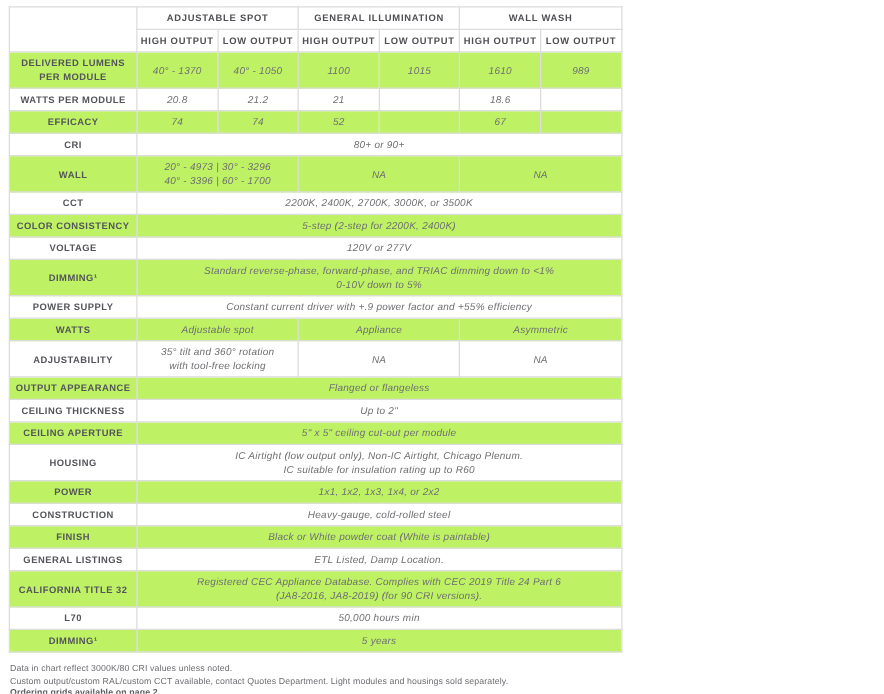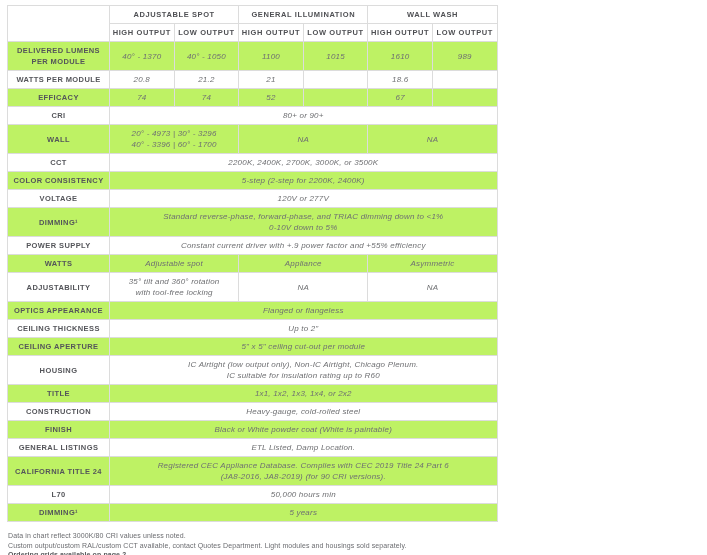--- a/index.html
+++ b/index.html
@@ -159,54 +159,54 @@
           <td class="value-cell" colspan="2">Asymmetric</td>
         </tr>
         <tr>
           <td class="row-label">ADJUSTABILITY</td>
           <td class="value-cell" colspan="2">35° tilt and 360° rotation
 with tool-free locking</td>
           <td class="value-cell" colspan="2">NA</td>
           <td class="value-cell" colspan="2">NA</td>
         </tr>
         <tr class="shaded">
-          <td class="row-label">OPTICS APPEARANCE</td>
+          <td class="row-label">OUTPUT APPEARANCE</td>
           <td class="value-cell" colspan="6">Flanged or flangeless</td>
         </tr>
         <tr>
           <td class="row-label">CEILING THICKNESS</td>
           <td class="value-cell" colspan="6">Up to 2"</td>
         </tr>
         <tr class="shaded">
           <td class="row-label">CEILING APERTURE</td>
           <td class="value-cell" colspan="6">5" x 5" ceiling cut-out per module</td>
         </tr>
         <tr>
           <td class="row-label">HOUSING</td>
           <td class="value-cell" colspan="6">IC Airtight (low output only), Non-IC Airtight, Chicago Plenum.
 IC suitable for insulation rating up to R60</td>
         </tr>
         <tr class="shaded">
-          <td class="row-label">TITLE</td>
+          <td class="row-label">POWER</td>
           <td class="value-cell" colspan="6">1x1, 1x2, 1x3, 1x4, or 2x2</td>
         </tr>
         <tr>
           <td class="row-label">CONSTRUCTION</td>
           <td class="value-cell" colspan="6">Heavy-gauge, cold-rolled steel</td>
         </tr>
         <tr class="shaded">
           <td class="row-label">FINISH</td>
           <td class="value-cell" colspan="6">Black or White powder coat (White is paintable)</td>
         </tr>
         <tr>
           <td class="row-label">GENERAL LISTINGS</td>
           <td class="value-cell" colspan="6">ETL Listed, Damp Location.</td>
         </tr>
         <tr class="shaded">
-          <td class="row-label">CALIFORNIA TITLE 24</td>
+          <td class="row-label">CALIFORNIA TITLE 32</td>
           <td class="value-cell" colspan="6">Registered CEC Appliance Database. Complies with CEC 2019 Title 24 Part 6
 (JA8-2016, JA8-2019) (for 90 CRI versions).</td>
         </tr>
         <tr>
           <td class="row-label">L70</td>
           <td class="value-cell" colspan="6">50,000 hours min</td>
         </tr>
         <tr class="shaded">
           <td class="row-label">DIMMING¹</td>
           <td class="value-cell" colspan="6">5 years</td>

